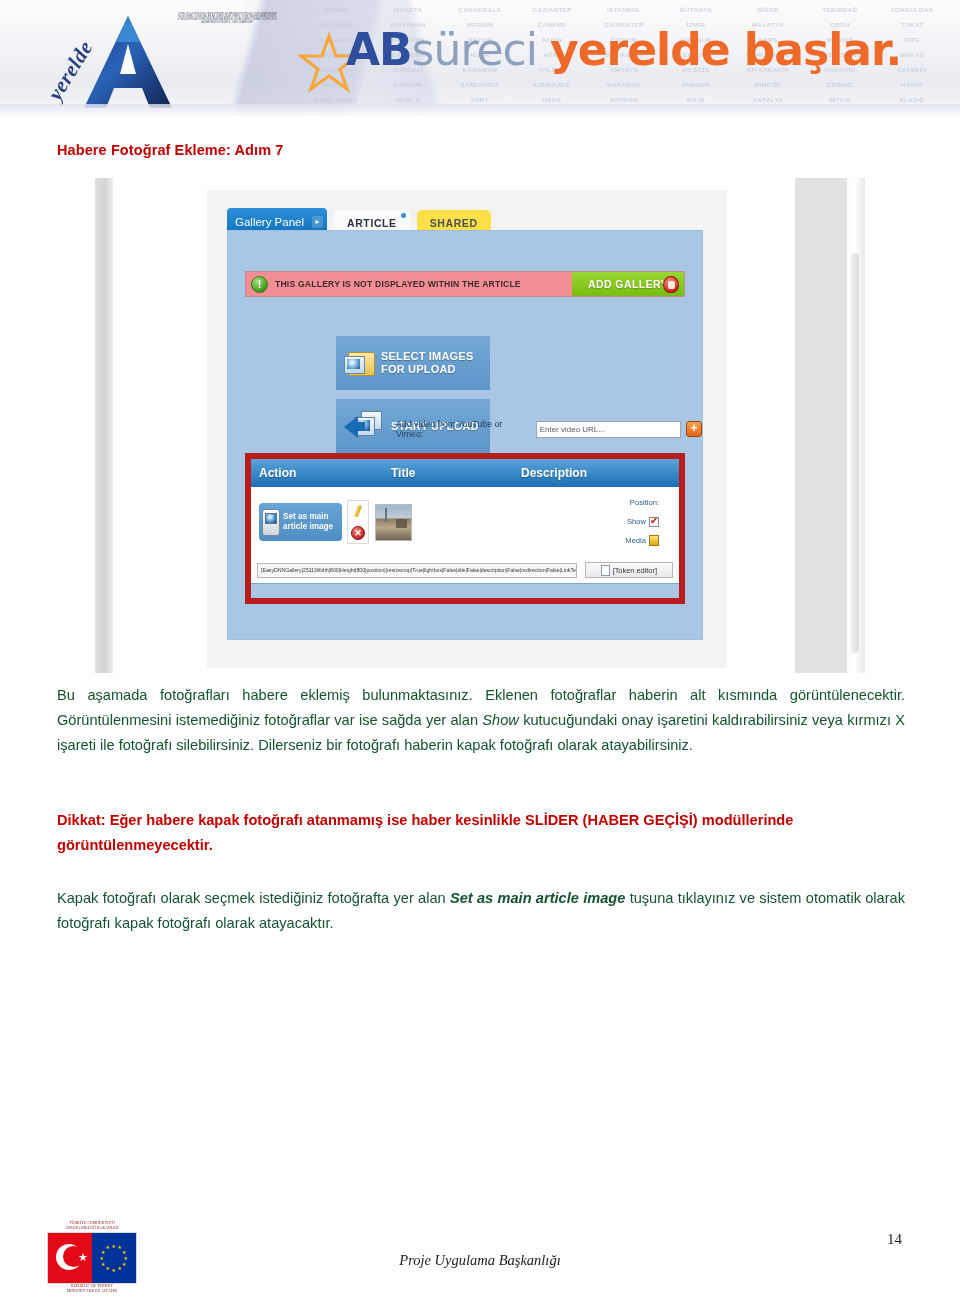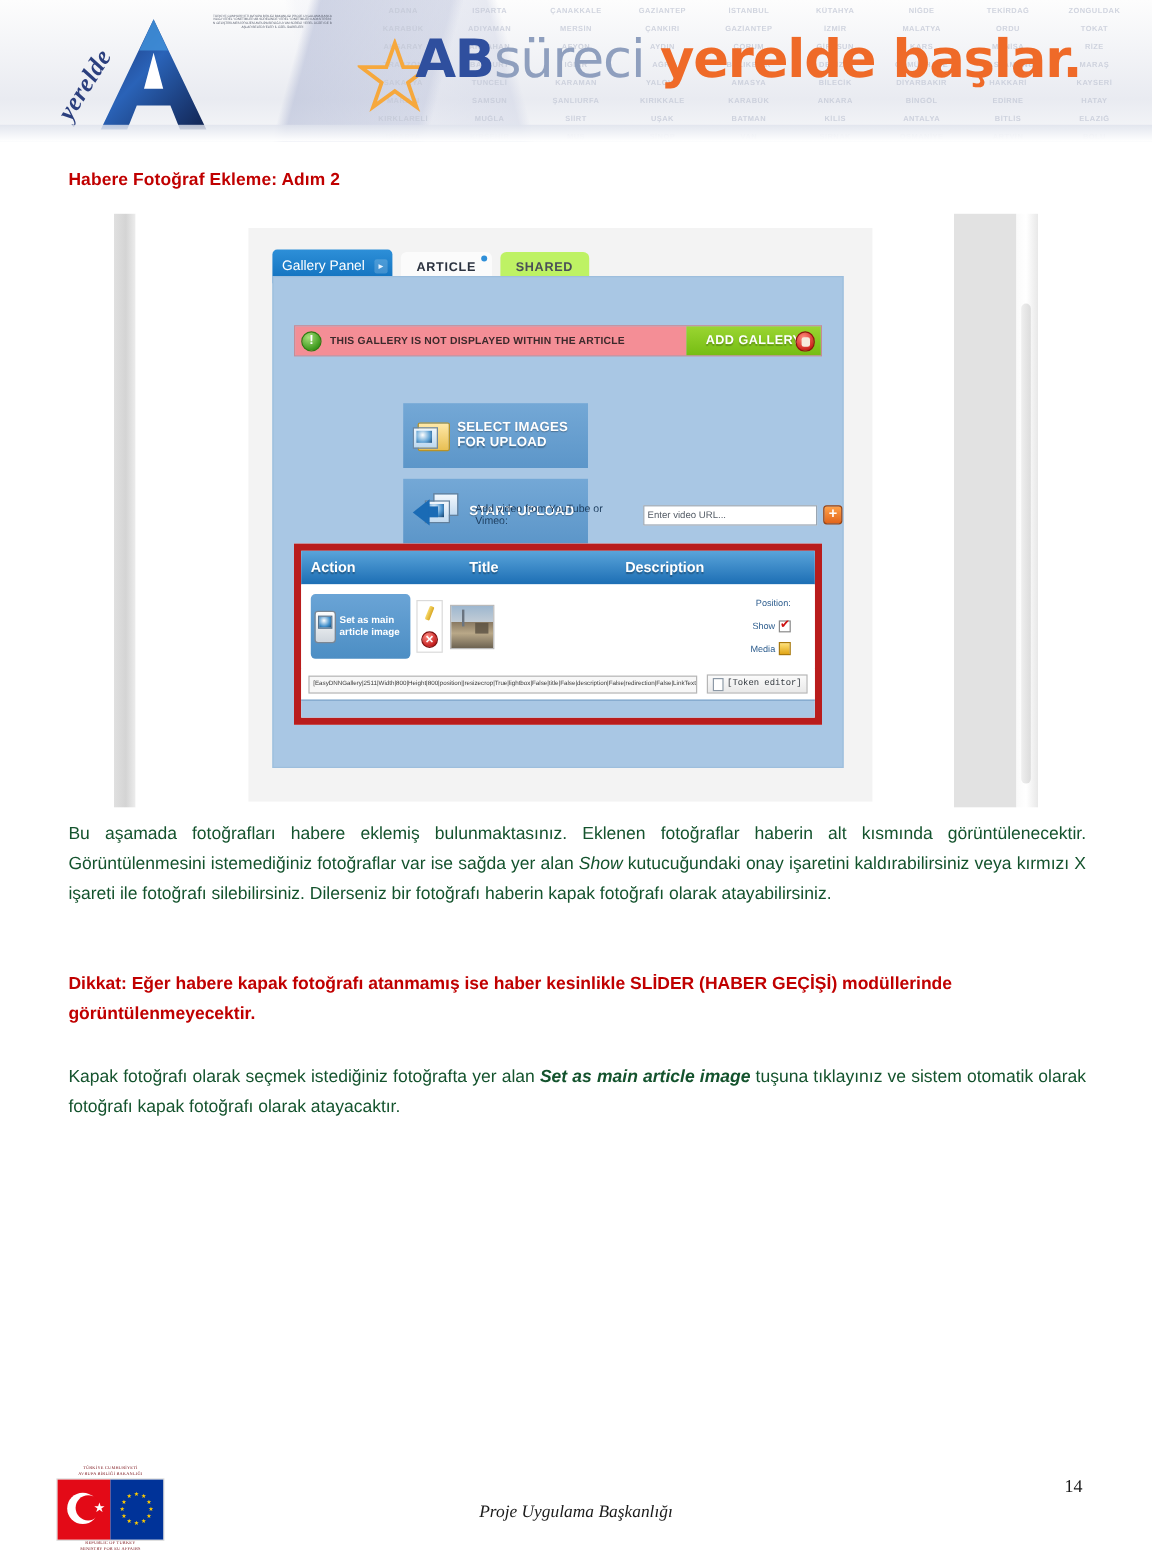--- a/index.html
+++ b/index.html
@@ -190,21 +190,21 @@
     padding: 0 13px;
     display: flex; align-items: center;
     font-size: 10.5px; font-weight: bold;
     letter-spacing: .6px;
     color: #333a44;
     border-top-left-radius: 5px; border-top-right-radius: 5px;
     margin-left: 7px;
     position: relative;
   }
   .tab.active { background: #fbfbfb; color: #2c3340; }
-  .tab.inactive { background: #bef264; color: #4a4f58; }
+  .tab.inactive { background: #fde047; color: #4a4f58; }
   .tab-dot {
     position: absolute; right: 4px; top: 3px;
     width: 5px; height: 5px; border-radius: 50%;
     background: #2f8fd8;
   }
 
   .panel-body {
     position: absolute;
     left: 20px; top: 40px;
     width: 476px; height: 410px;
@@ -368,21 +368,21 @@
   .gth-desc   { flex: 1; }
 
   .gtrow {
     position: relative;
     height: 70px;
     background: #ffffff;
     display: flex; align-items: center;
     padding-left: 8px;
   }
   .btn-setmain {
-    width: 83px; height: 54px;
+    width: 83px; height: 38px;
     background: linear-gradient(180deg,#6aa4d6,#4c8ec4);
     border-radius: 4px;
     display: flex; align-items: center;
     padding-left: 3px;
     box-sizing: border-box;
     color: #ffffff; font-size: 8.2px; font-weight: bold;
     line-height: 10px;
   }
   .ic-phone {
     width: 16px; height: 25px; margin-right: 3px; flex: none;
@@ -484,25 +484,24 @@
     overflow: hidden;
     white-space: nowrap;
     font-family: "Liberation Sans", sans-serif;
   }
   .token-editor {
     margin-left: 8px;
     height: 16px;
     border: 1px solid #b6b6b6;
     background: linear-gradient(180deg,#fbfbfb,#e9e9e9);
     display: flex; align-items: center;
-    padding: 0 4px;
+    padding: 0 15px;
     font-size: 7.4px;
     color: #33393f;
     box-sizing: border-box;
-    font-family: Liberation Mono, monospace;
   }
   .token-editor .ic-doc {
     width: 7px; height: 9px; margin-right: 3px;
     background: #ffffff; border: 1px solid #8d99a6;
   }
   .gtfoot {
     height: 14px;
     background: #a9c7e4;
     border-top: 1px solid #7fa6cb;
   }
@@ -685,21 +684,21 @@
       <path d="M31 4 L38 24 L59 24 L42 37 L49 57 L31 44 L13 57 L20 37 L3 24 L24 24 Z" fill="none" stroke="#f6a83c" stroke-width="3.2"></path>
     </svg>
     <div class="slogan">
       <span class="sl-ab">AB</span><span class="sl-sureci">süreci</span> <span class="sl-rest">yerelde başlar.</span>
     </div>
   </div>
 
   <div class="banner-bottomline"></div>
 </div>
 
-<div class="page-heading">Habere Fotoğraf Ekleme: Adım 2</div>
+<div class="page-heading">Habere Fotoğraf Ekleme: Adım 7</div>
 
 <div class="shot">
   <div class="shot-left-gutter"></div>
   <div class="shot-left-gutter2"></div>
   <div class="shot-right-gutter"></div>
   <div class="shot-scrollbar"></div>
   <div class="shot-scrollthumb"></div>
 
   <div class="panel-outer">
 

